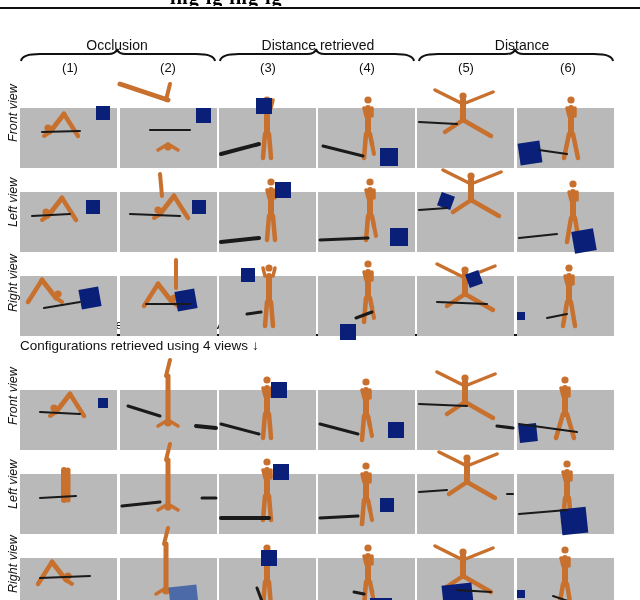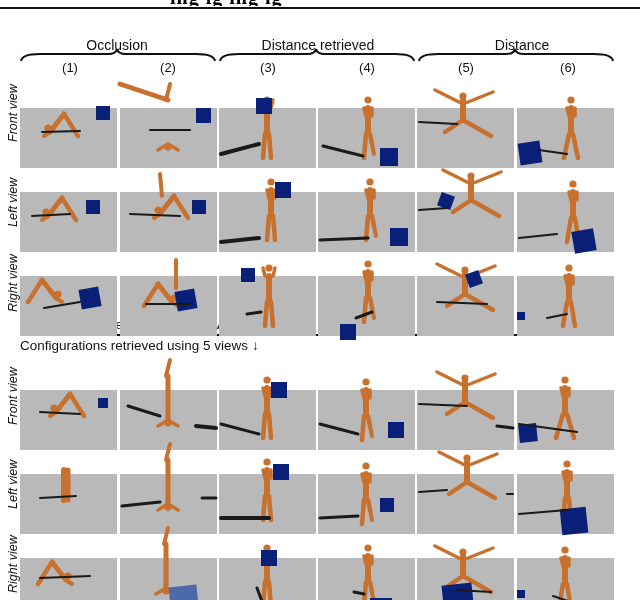--- a/index.html
+++ b/index.html
@@ -48,21 +48,21 @@
 
   <div class="row-label" style="top:120px;">Front view</div>
   <div class="row-label" style="top:205px;">Left view</div>
   <div class="row-label" style="top:290px;">Right view</div>
   <div class="row-label" style="top:403px;">Front view</div>
   <div class="row-label" style="top:487px;">Left view</div>
   <div class="row-label" style="top:571px;">Right view</div>
 
   <div class="sep-text" style="top:317px;"><span>Configurations retrieved using 1 view</span> <span>↑</span></div>
   <div class="sep-rule"></div>
-  <div class="sep-text" style="top:338px;"><span>Configurations retrieved using 5 views</span> <span>↓</span></div>
+  <div class="sep-text" style="top:338px;"><span>Configurations retrieved using 4 views</span> <span>↓</span></div>
 
   <div id="grid">
       <div class="panel" style="left:20px; top:84px;">
         <svg width="97" height="84" viewBox="0 0 97 84">
           <rect x="0" y="24" width="97" height="60" fill="#b9b9b9"></rect>
           <line x1="30" y1="48" x2="44" y2="30" stroke="#c8702e" stroke-width="5" stroke-linecap="round"></line>
           <line x1="44" y1="30" x2="58" y2="52" stroke="#c8702e" stroke-width="4.5" stroke-linecap="round"></line>
           <line x1="30" y1="48" x2="24" y2="52" stroke="#c8702e" stroke-width="4" stroke-linecap="round"></line>
           <circle cx="28" cy="44" r="3.6" fill="#c8702e"></circle>
           <rect x="76" y="22" width="14" height="14" fill="#0a1f78"></rect>

